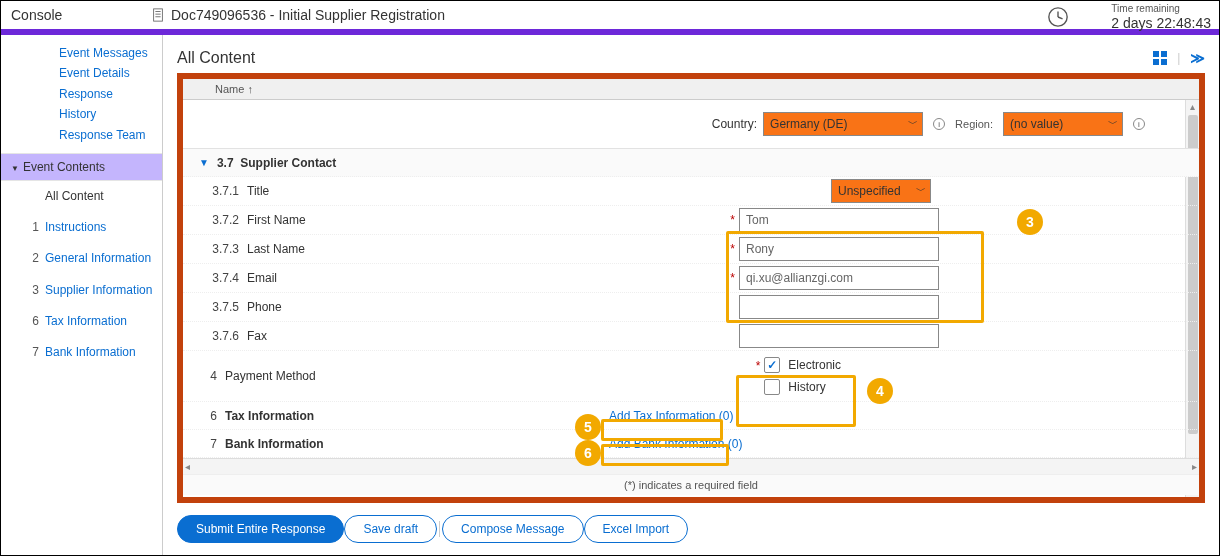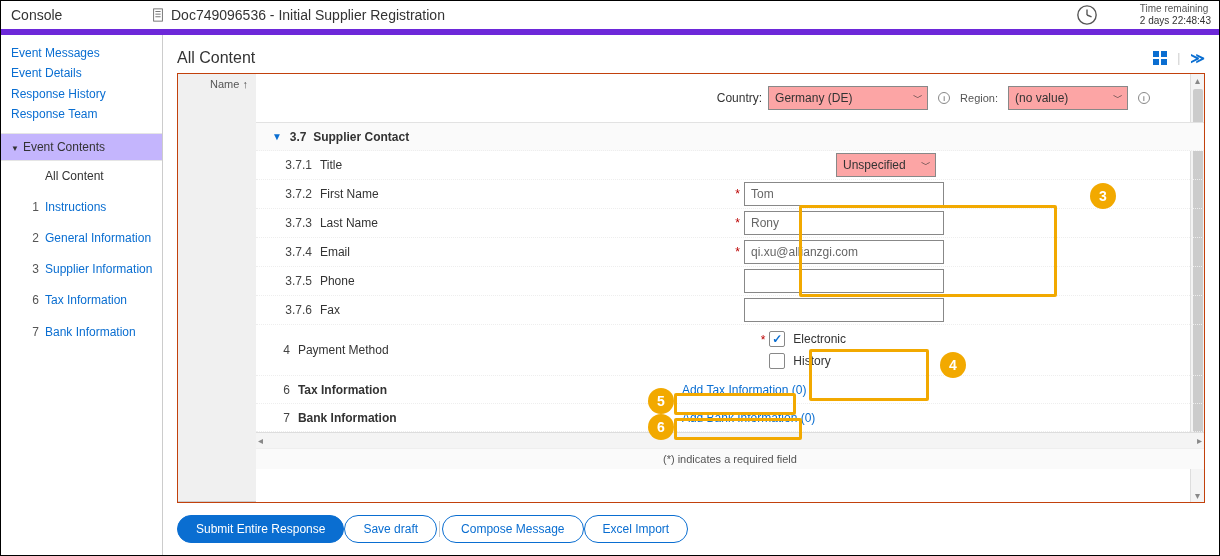--- a/index.html
+++ b/index.html
@@ -5,52 +5,52 @@
   * { box-sizing: border-box; }
   html, body { margin: 0; padding: 0; font-family: Arial, Helvetica, sans-serif; font-size: 12px; color: #333; }
   .outer { border: 1px solid #000; width: 1220px; height: 556px; position: relative; overflow: hidden; background: #fff; }
   .header { display: flex; align-items: center; height: 34px; border-bottom: 6px solid #6d28d9; padding: 0 10px; }
   .console-title { font-size: 14px; color: #333; width: 140px; }
   .doc-icon { width: 14px; height: 14px; margin-right: 6px; display: inline-block; vertical-align: middle; }
   .doc-title { font-size: 14px; color: #333; }
   .time-wrap { position: absolute; right: 8px; top: 2px; display: flex; align-items: center; gap: 6px; }
   .time-text { line-height: 1.15; margin-left: 36px; }
   .time-text .lbl { font-size: 10px; color: #555; }
-  .time-text .val { font-size: 10px; color: #333; }
+  .time-text .val { font-size: 14px; color: #333; }
   .clock-icon { width: 22px; height: 22px; }
   .body { display: flex; height: calc(100% - 34px); }
   .sidebar { width: 162px; border-right: 1px solid #ccc; display: flex; flex-direction: column; }
   .side-group { padding: 8px 10px; border-bottom: 1px solid #e5e5e5; }
-  .side-link { color: #0a6ed1; font-size: 12px; line-height: 1.7; cursor: pointer; display: block; }
+  .side-link { color: #0a6ed1; font-size: 12px; line-height: 1.7; cursor: pointer; display: block; margin-left: 48px; }
   .side-header { font-size: 12px; color: #333; padding: 6px 10px; border-bottom: 1px solid #e5e5e5; background: #c4b5fd; }
   .side-header::before { content: "▼"; font-size: 8px; margin-right: 4px; }
   .side-item { display: flex; padding: 6px 4px 6px 24px; font-size: 12px; line-height: 1.6; }
   .side-item .num { width: 14px; color: #555; text-align: right; margin-right: 6px; }
   .side-item .txt { color: #0a6ed1; cursor: pointer; }
   .side-item.active .txt { color: #333; }
   .main { flex: 1; padding: 14px 14px 0 14px; display: flex; flex-direction: column; overflow: hidden; }
   .main-title-row { display: flex; align-items: center; justify-content: space-between; margin-bottom: 6px; }
   .main-title { font-size: 16px; color: #333; }
   .main-tools { display: flex; align-items: center; gap: 10px; }
   .tool-grid { width: 14px; height: 14px; }
   .tool-chev { color: #0a6ed1; font-size: 14px; font-weight: bold; }
-  .tbl-wrap { border: 1px solid #c2410c; overflow: hidden; display: flex; flex-direction: row; flex: 1; margin-bottom: 10px; position: relative; }
+  .tbl-wrap { border: 6px solid #c2410c; overflow: hidden; display: flex; flex-direction: column; flex: 1; margin-bottom: 10px; position: relative; }
   .tbl-head { background: #f0f0f0; border-bottom: 1px solid #ccc; padding: 4px 8px 4px 32px; font-size: 11px; color: #555; position: relative; }
   .tbl-body { flex: 1; overflow: hidden; position: relative; }
   .tbl-scroll { position: absolute; inset: 0; overflow: hidden; }
   .row { display: flex; align-items: center; min-height: 28px; border-bottom: 1px dotted #eee; font-size: 12px; position: relative; padding: 2px 0; }
   .row.top-area { justify-content: flex-end; padding: 12px 50px 12px 0; border-bottom: 1px solid #e2e2e2;}
   .row.section { background: #fafafa; font-weight: bold; padding-left: 16px; height: 28px; }
   .expander { color: #0a6ed1; font-size: 10px; margin-right: 8px; }
   .row .idx { width: 56px; text-align: right; color: #444; }
   .row .idx-b { width: 34px; text-align: right; color: #444; }
   .row .lbl { padding-left: 8px; }
   .row .rhs { margin-left: auto; margin-right: 50px; display: flex; align-items: center; }
   .form-input { border: 1px solid #888; height: 24px; width: 200px; padding: 0 6px; font-size: 12px; color: #666; }
-  .form-select { border: 1px solid #888; height: 24px; font-size: 12px; color: #333; padding: 0 18px 0 6px; background: #fca5a5; position: relative; display: inline-flex; align-items: center; }
+  .form-select { border: 1px solid #888; height: 24px; font-size: 12px; color: #333; padding: 0 18px 0 6px; background: #f97316; position: relative; display: inline-flex; align-items: center; }
   .form-select .chev { position: absolute; right: 4px; top: 50%; transform: translateY(-50%); font-size: 10px; }
   .req { color: #b00; margin-right: 4px; }
   .info-icon { width: 12px; height: 12px; border: 1px solid #888; border-radius: 50%; display: inline-flex; align-items: center; justify-content: center; font-size: 8px; margin: 0 4px; color: #555; }
   .region-lbl { font-size: 11px; color: #555; margin-right: 4px; }
   .country-row { display: flex; align-items: center; gap: 6px; }
   .hi-box { position: absolute; border: 3px solid #f2a900; border-radius: 2px; pointer-events: none; }
   .callout { position: absolute; width: 26px; height: 26px; border-radius: 50%; background: #f2a900; color: #fff; font-weight: bold; display: flex; align-items: center; justify-content: center; font-size: 14px; pointer-events: none; z-index: 5; }
   .checkbox-wrap { display: flex; flex-direction: column; gap: 6px; padding: 4px 0; }
   .checkbox-row { display: flex; align-items: center; gap: 8px; }
   .cbox { width: 16px; height: 16px; border: 1px solid #888; border-radius: 2px; display: flex; align-items: center; justify-content: center; }

